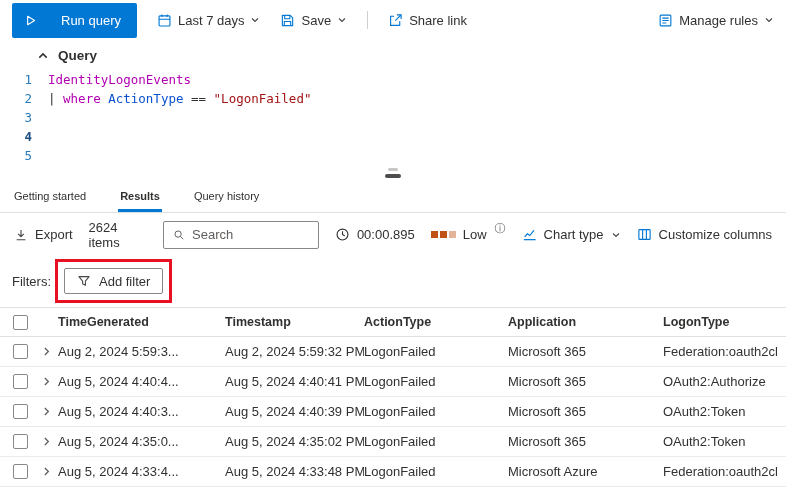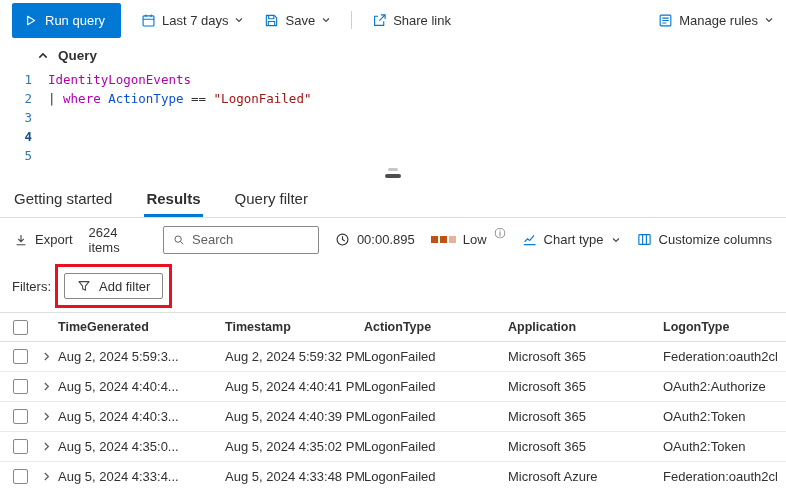--- a/index.html
+++ b/index.html
@@ -9,21 +9,21 @@
     font-size: 13px;
     color: #323130;
     background: #ffffff;
     overflow: hidden;
   }
   .app { width: 786px; height: 488px; position: relative; background: #fff; }
 
   
   .top-toolbar { display: flex; align-items: center; height: 40px; padding: 0 12px; gap: 20px; }
   .run-btn {
-    display: inline-flex; align-items: center; gap: 8px;
+    display: inline-flex; align-items: center; gap: 24px;
     background: #0078d4; color: #fff; border: none; height: 35px;
     padding: 0 16px 0 12px; border-radius: 2px; font-size: 13px;
     font-family: inherit; cursor: pointer; white-space: nowrap;
   }
   .cmd { display: inline-flex; align-items: center; gap: 6px; cursor: pointer; white-space: nowrap; }
   .cmd svg { flex: none; display: block; }
   .vdiv { width: 1px; height: 18px; background: #d1cfcd; }
   .spacer { flex: 1; }
 
   
@@ -40,21 +40,21 @@
   .tok-string { color: #a31515; }
   .tok-plain  { color: #323130; }
 
   
   .splitter { height: 15px; display: flex; flex-direction: column; align-items: center; justify-content: center; gap: 3px; cursor: row-resize; }
   .handle-sm { width: 10px; height: 3px; background: #c8c6c4; border-radius: 2px; }
   .handle-lg { width: 16px; height: 4px; background: #4f4d4b; border-radius: 2px; }
 
   
   .tabs { display: flex; gap: 30px; padding: 0 12px; border-bottom: 1px solid #e1dfdd; }
-  .tab { padding: 10px 2px 7px; border-bottom: 3px solid transparent; font-size: 15px; cursor: pointer; }
+  .tab { padding: 10px 2px 7px; border-bottom: 3px solid transparent; font-size: 11px; cursor: pointer; }
   .tab.active { font-weight: 700; border-bottom-color: #0078d4; }
 
   
   .results-toolbar { display: flex; align-items: center; height: 43px; padding: 0 14px; gap: 16px; }
   .rt-item { display: inline-flex; align-items: center; gap: 7px; cursor: pointer; white-space: nowrap; }
   .rt-static { cursor: default; }
   .search-box { display: flex; align-items: center; gap: 7px; width: 168px; height: 28px; border: 1px solid #8a8886; border-radius: 2px; padding: 0 9px; background: #fff; }
   .search-box input { border: none; outline: none; width: 100%; font-size: 13px; font-family: inherit; color: #323130; background: transparent; }
   .search-box input::placeholder { color: #605e5c; }
   .squares { display: inline-flex; gap: 2px; }
@@ -172,21 +172,21 @@
 
       <div class="tab">
         <span>Getting started</span>
       </div>
 
       <div class="tab active">
         <span>Results</span>
       </div>
 
       <div class="tab">
-        <span>Query filter</span>
+        <span>Query history</span>
       </div>
 
   </div>
 
   <div class="results-toolbar">
     <div class="rt-item">
       <svg width="14" height="14" viewBox="0 0 16 16" fill="none" stroke="#484644" stroke-width="1.3">
           <path d="M8 2.2v7.6M4.8 6.8L8 10l3.2-3.2M3 13.4h10"></path>
         </svg>
       <span>Export</span>

